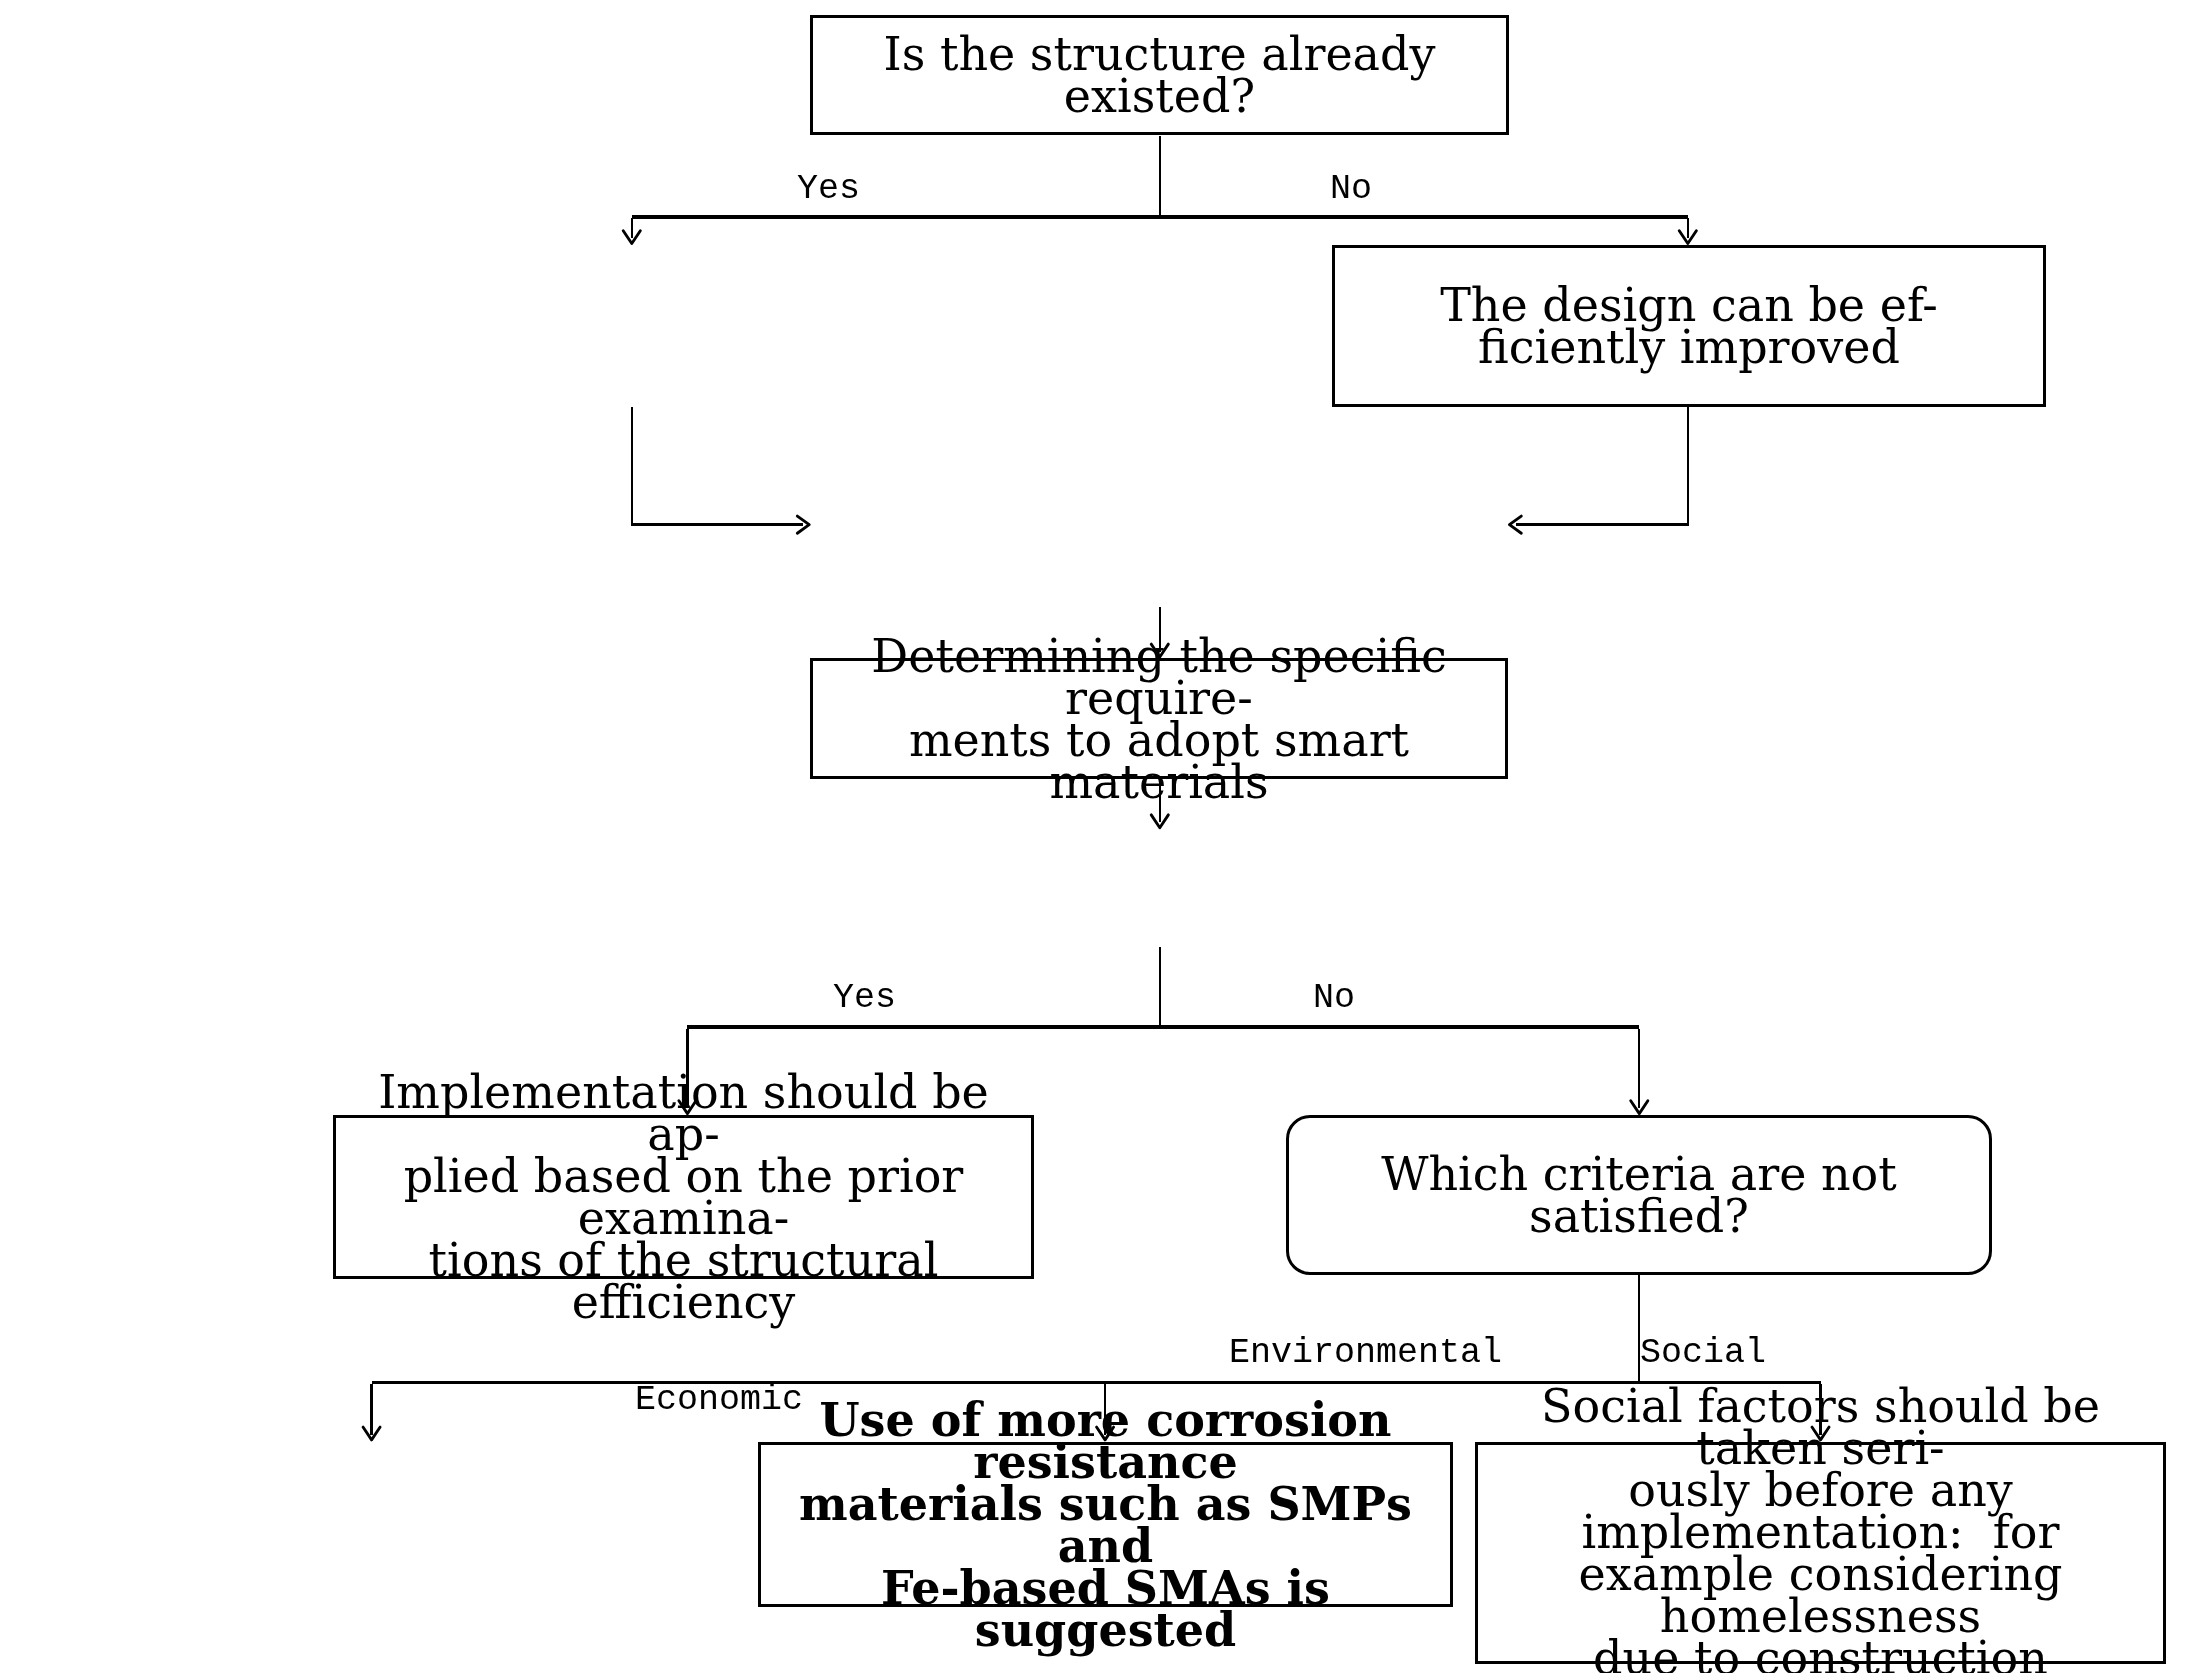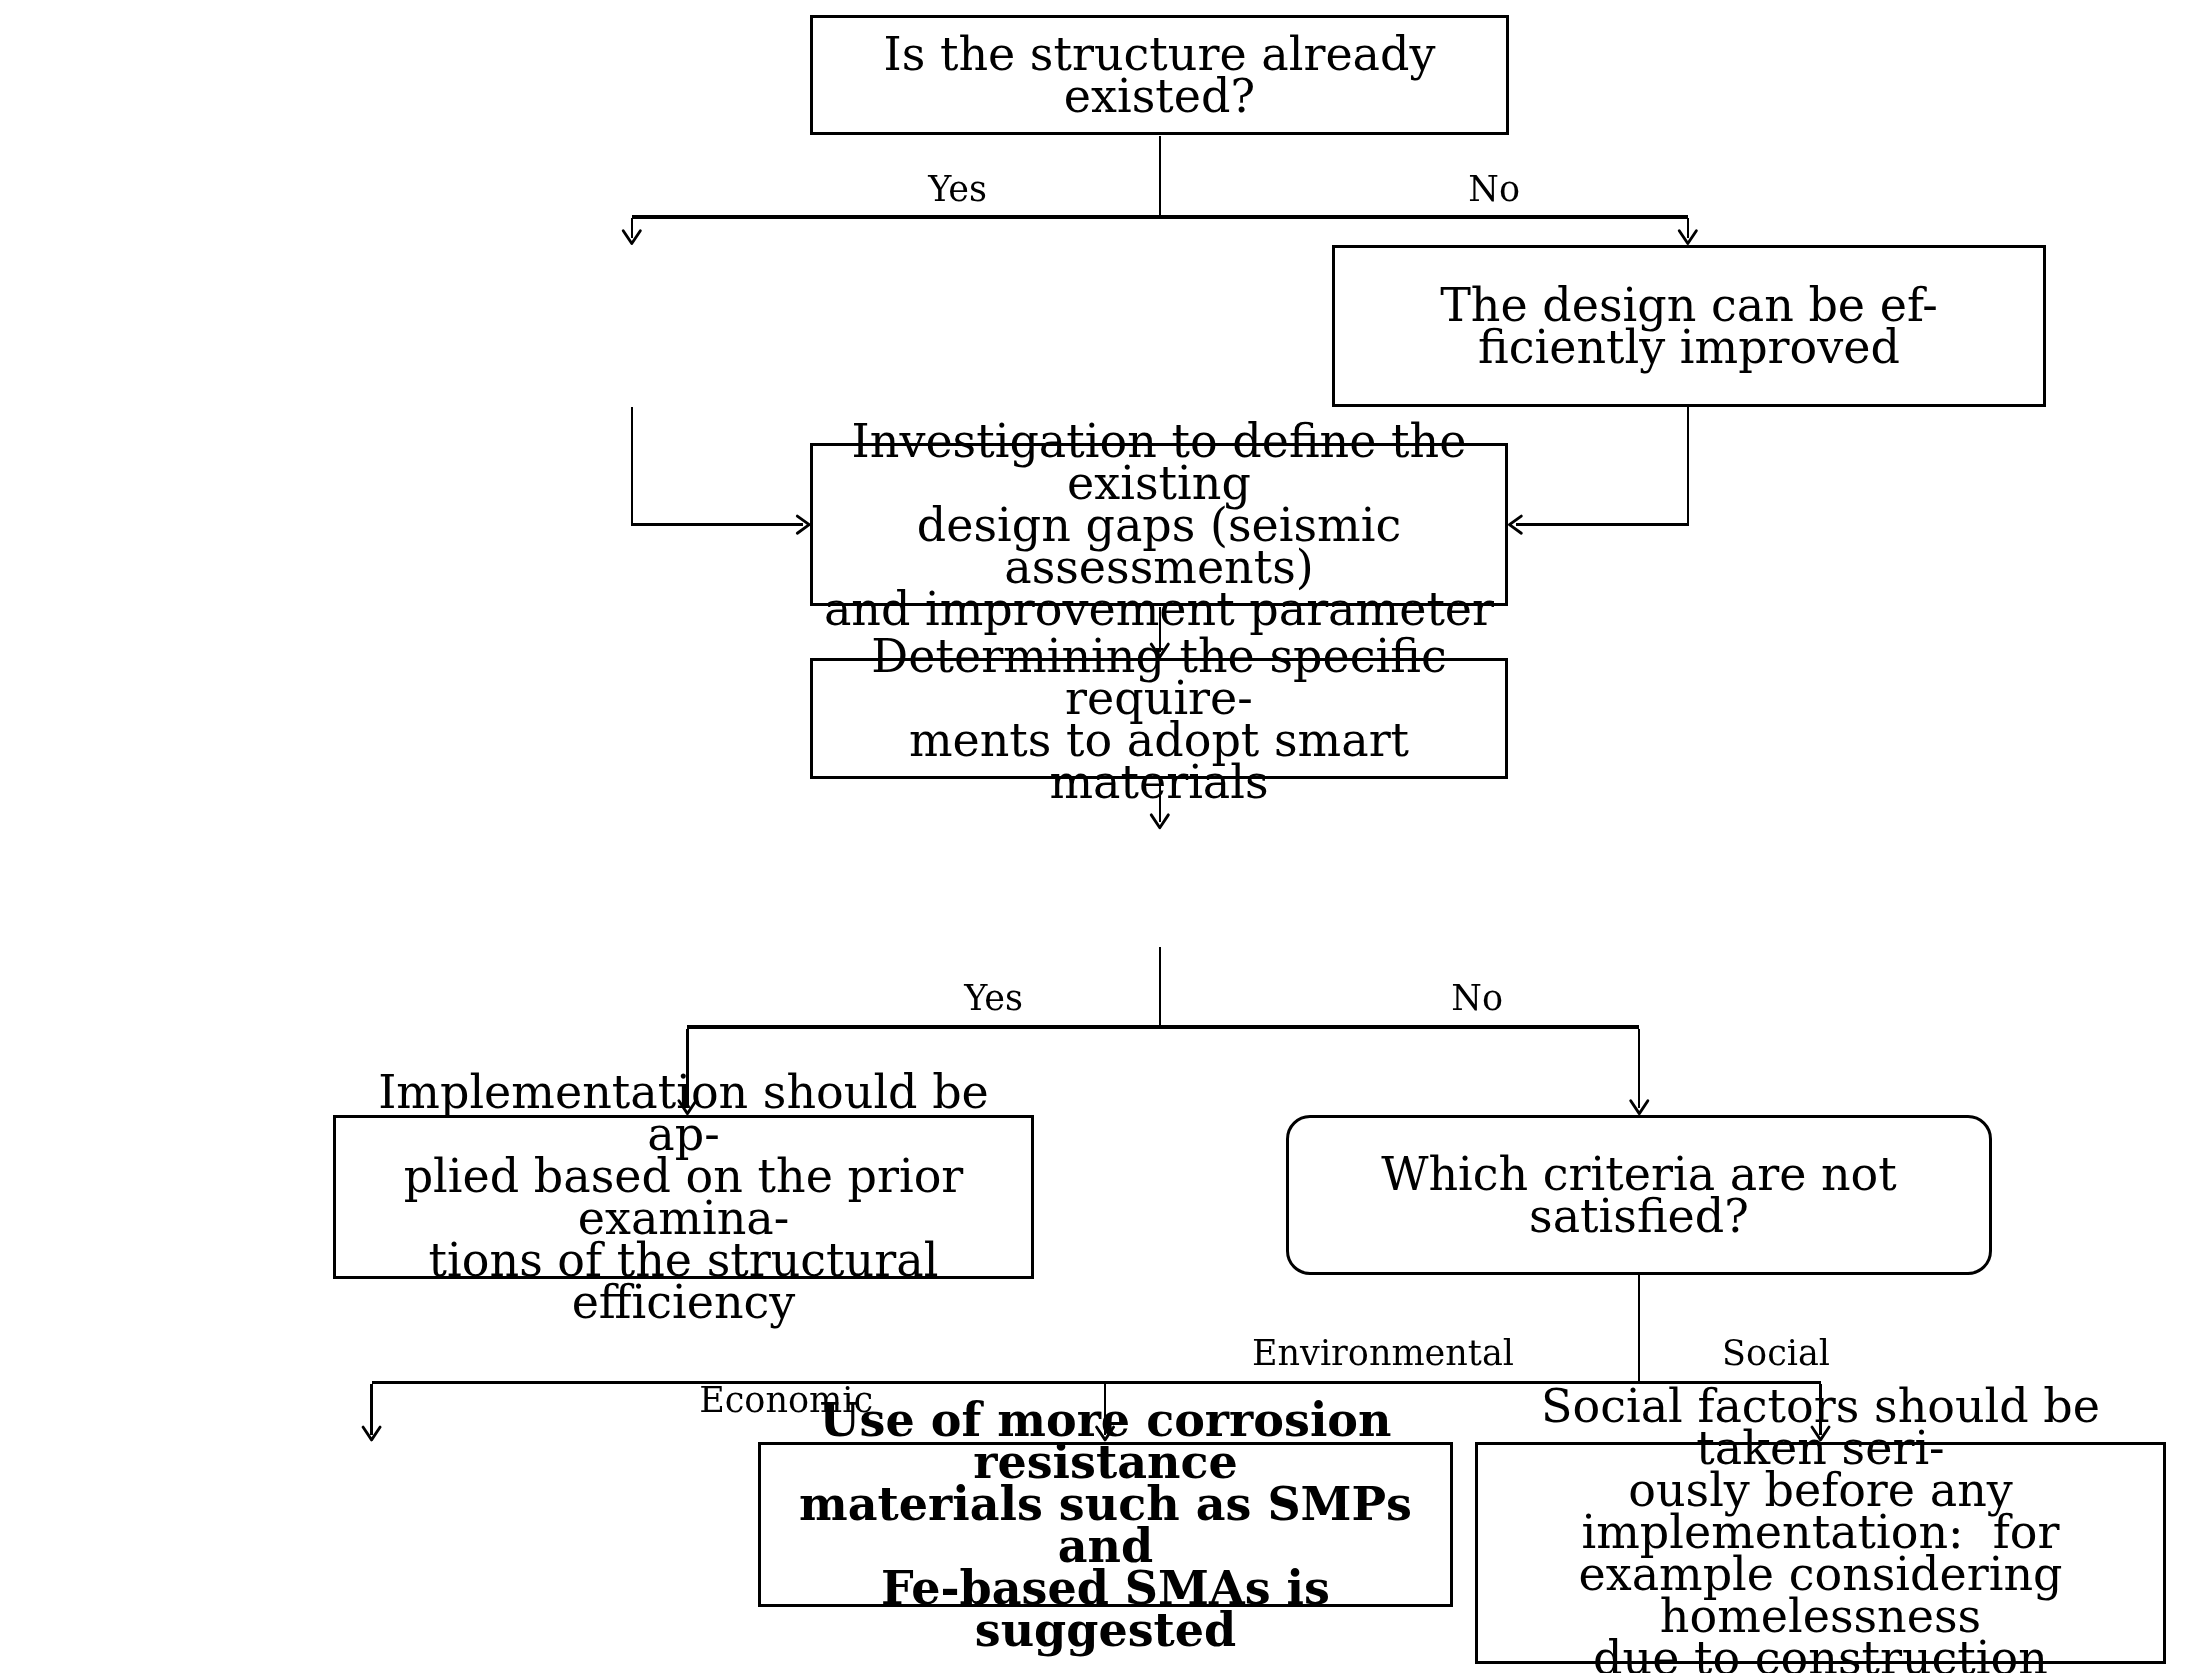--- a/index.html
+++ b/index.html
@@ -32,24 +32,25 @@
     display: flex;
     align-items: center;
     justify-content: center;
     text-align: center;
     font-size: 46px;
     line-height: 42px;
     white-space: pre-wrap;
   }
   .edge-label {
     position: absolute;
-    text-align: right;
+    text-align: left;
     font-size: 35px;
     line-height: 45px;
     white-space: nowrap;
+    font-family: Liberation Mono, monospace;
   }
 </style>
 </head>
 <body>
 
 <div id="page">
 
   <svg id="connector-layer" viewBox="0 0 4612 3517" xmlns="http://www.w3.org/2000/svg">
 
     <g stroke="#000000" fill="none" shape-rendering="crispEdges">
@@ -92,23 +93,20 @@
       <path d="M3809,3000 L3827,3027 L3845,3000"></path>
     </g>
   </svg>
 
   <div class="node" style="left:810px; top:15px; width:699px; height:120px;">Is the structure already existed?</div>
 
 
   <div class="node" style="left:1332px; top:245px; width:714px; height:162px;">The design can be ef-
 ficiently improved</div>
 
-  <div class="node" style="left:810px; top:443px; width:698px; height:163px;">Investigation to define the existing
-design gaps (seismic assessments)
-and improvement parameter</div>
 
   <div class="node" style="left:810px; top:658px; width:698px; height:121px;">Determining the specific require-
 ments to adopt smart materials</div>
 
 
   <div class="node" style="left:333px; top:1115px; width:701px; height:164px;">Implementation should be ap-
 plied based on the prior examina-
 tions of the structural efficiency</div>
 
   <div class="node" style="left:1286px; top:1115px; width:706px; height:160px;border-radius:24px;">Which criteria are not satisfied?</div>

